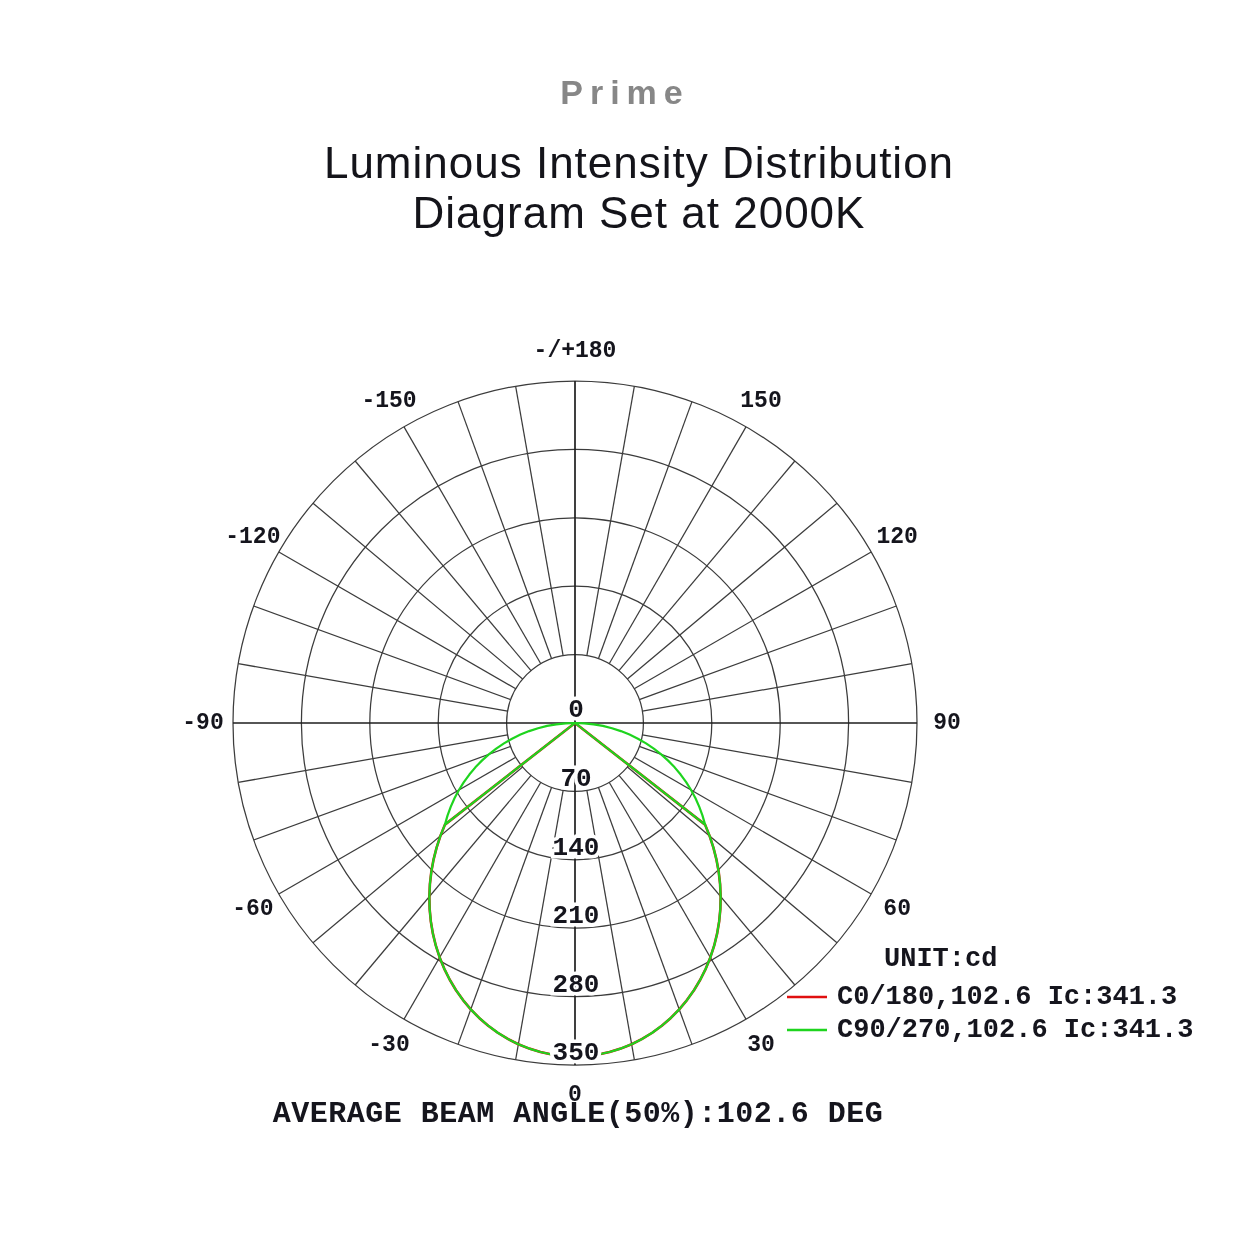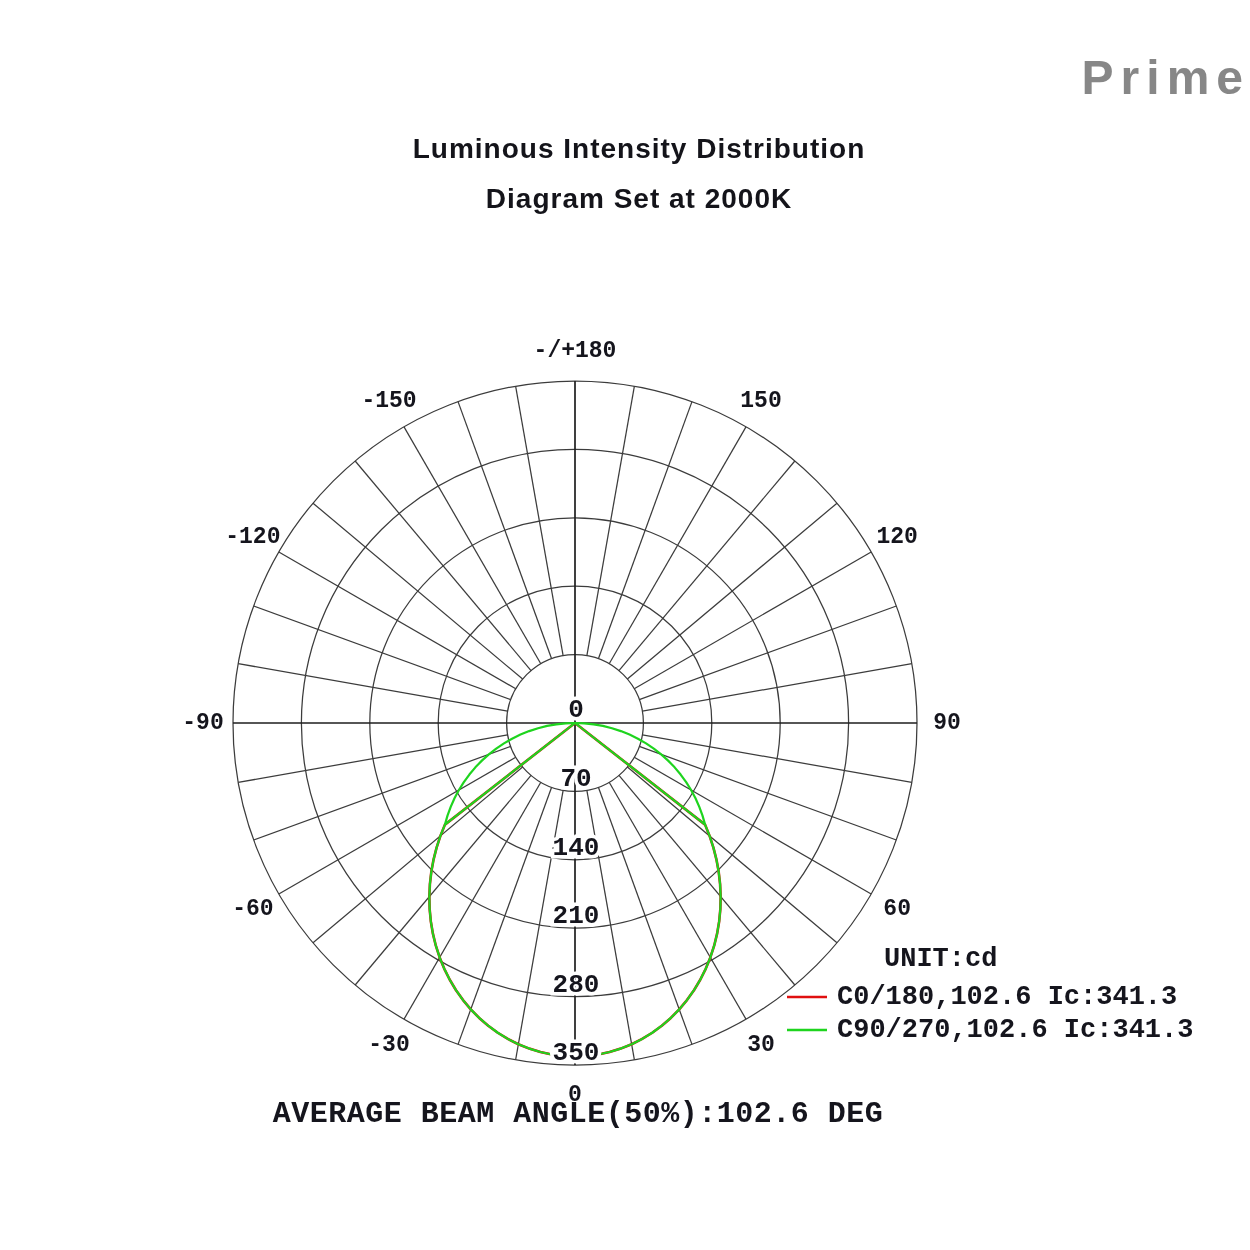--- a/index.html
+++ b/index.html
@@ -1,21 +1,21 @@
 <!DOCTYPE html>
 <html><head>
 <meta charset="utf-8">
 <style>
   html,body{margin:0;padding:0;background:#fff;}
   .page{position:relative;width:1250px;height:1250px;background:#ffffff;overflow:hidden;
         font-family:"Liberation Sans","DejaVu Sans",sans-serif;}
   .header{position:absolute;top:0;left:0;width:100%;text-align:center;}
-  .brand{padding-top:52px;font-size:48px;line-height:52px;font-weight:bold;
-         letter-spacing:7px;color:#878787;text-align:right;}
-  .subtitle{margin-top:20px;font-size:28px;line-height:50px;font-weight:bold;
+  .brand{padding-top:66px;font-size:34px;line-height:52px;font-weight:bold;
+         letter-spacing:7px;color:#878787;}
+  .subtitle{margin-top:20px;font-size:44px;line-height:50px;font-weight:normal;
             letter-spacing:1px;color:#14141a;margin-left:28px;}
   svg.chart{position:absolute;left:0;top:0;}
 </style>
 </head>
 <body>
 
 <div class="page">
   <div class="header">
     <div class="brand">Prime</div>
     <div class="subtitle">Luminous Intensity Distribution</div>

